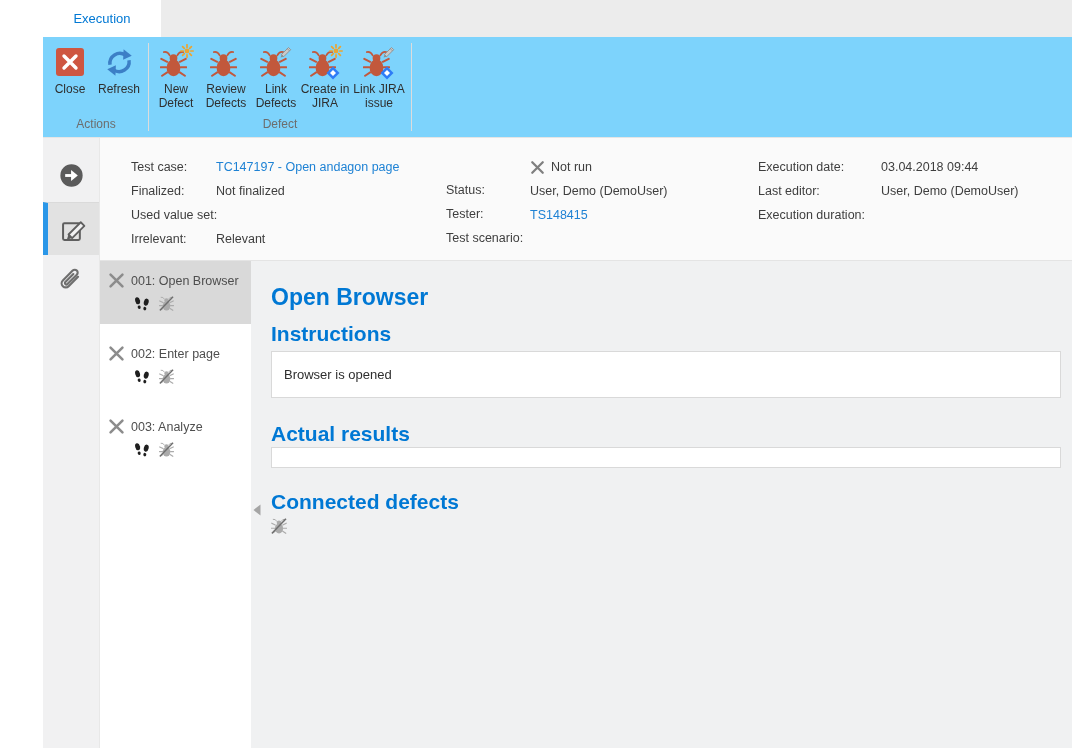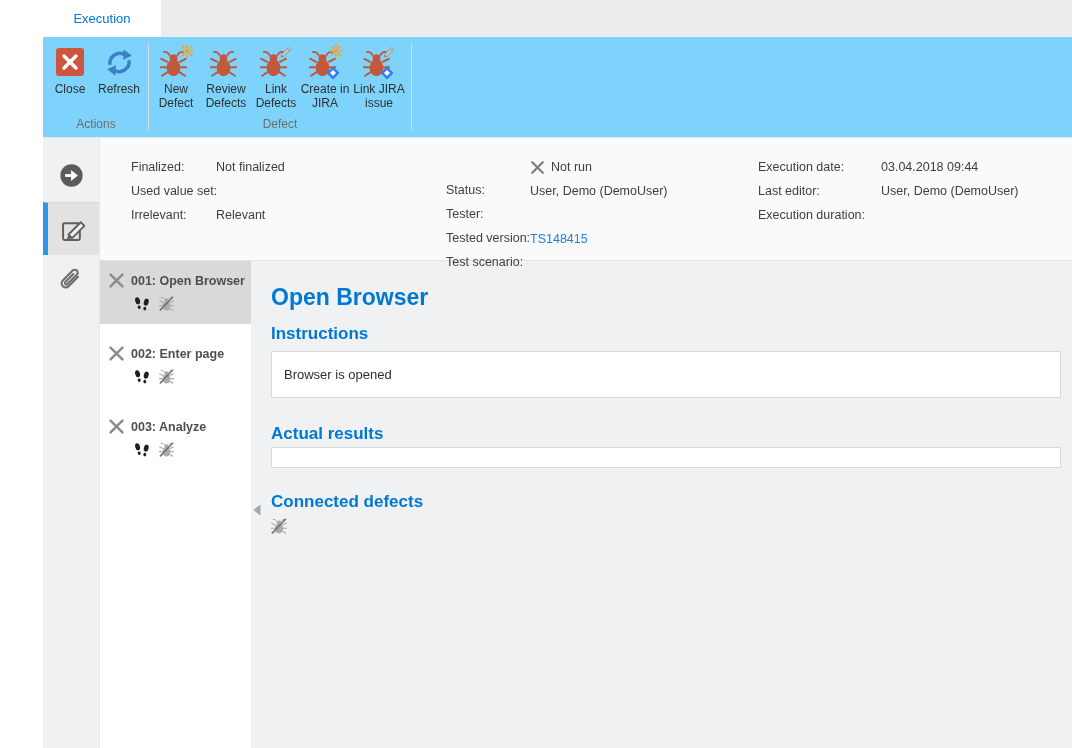--- a/index.html
+++ b/index.html
@@ -45,27 +45,27 @@
   .fvalue.link { color:#1e82d4; cursor:pointer; }
   .status-x { display:flex; margin-right:6px; color:#7f7f7f; }
 
   
   .lower { flex:1; display:flex; background:#f0f1f2; min-height:0; }
   .steps { width:151px; background:#fff; flex:0 0 auto; }
   .step { padding:11px 4px 9px 8px; margin-bottom:10px; cursor:pointer; }
   .step.selected { background:#d9d9d9; }
   .step-head { display:flex; align-items:center; gap:6px; }
   .step-x { display:flex; color:#8c8c8c; flex:0 0 auto; }
-  .stitle { font-size:12.5px; font-weight:bold; color:#4e4e4e; }
+  .stitle { font-size:12.5px; font-weight:normal; color:#4e4e4e; }
   .step-flags { display:flex; align-items:center; gap:8px; margin:7px 0 0 25px; }
 
   .main { flex:1; position:relative; padding:0 11px 0 20px; }
   .collapse-handle { position:absolute; left:2px; top:243px; cursor:pointer; line-height:0; }
   .ptitle { margin-top:22px; font-size:23px; line-height:28px; font-weight:bold; color:#0078d4; }
-  .section-h { font-size:17px; line-height:19px; font-weight:bold; color:#0078d4; }
+  .section-h { font-size:21px; line-height:19px; font-weight:bold; color:#0078d4; }
   .sh-instructions { margin-top:13px; }
   .sh-expected { margin-top:21px; }
   .sh-actual { margin-top:26px; }
   .sh-defects { margin-top:24px; }
   .box { background:#fff; border:1px solid #d9d9d9; width:100%; }
   .box-instructions { margin-top:5px; height:86px; padding:15px 12px 0; font-size:13px; color:#2e2e2e; }
   .box-instructions .line { line-height:16px; }
   .box-instructions .line + .line { margin-top:18px; }
   .box-expected { margin-top:8px; height:47px; display:flex; align-items:center; padding:0 12px; font-size:13px; color:#2e2e2e; }
   .actual-input { display:block; width:100%; height:21px; margin-top:4px; background:#fff; border:1px solid #d9d9d9;
@@ -281,20 +281,24 @@
             <use href="#i-paperclip"></use>
           </svg>
       </div>
     </div>
 
     <div class="contentcol">
 
       <div class="info">
         <div class="icol icol1">
           <div class="field">
+            <span class="flabel">Test case:</span>
+            <span class="fvalue link">TC147197 - Open andagon page</span>
+          </div>
+          <div class="field">
             <span class="flabel">Finalized:</span>
             <span class="fvalue">Not finalized</span>
           </div>
           <div class="field">
             <span class="flabel">Used value set:</span>
             <span class="fvalue"></span>
           </div>
           <div class="field">
             <span class="flabel">Irrelevant:</span>
             <span class="fvalue">Relevant</span>
@@ -306,24 +310,20 @@
             <span class="status-x">
               <svg width="15" height="15" viewBox="0 0 20 20">
                   <use href="#i-xmark"></use>
                 </svg>
             </span>
             <span class="fvalue">Not run</span>
           </div>
           <div class="field">
             <span class="flabel">Tester:</span>
             <span class="fvalue">User, Demo (DemoUser)</span>
-          </div>
-          <div class="field">
-            <span class="flabel">Tested version:</span>
-            <span class="fvalue"></span>
           </div>
           <div class="field">
             <span class="flabel">Test scenario:</span>
             <span class="fvalue link">TS148415</span>
           </div>
         </div>
         <div class="icol icol3">
           <div class="field">
             <span class="flabel">Execution date:</span>
             <span class="fvalue">03.04.2018 09:44</span>

